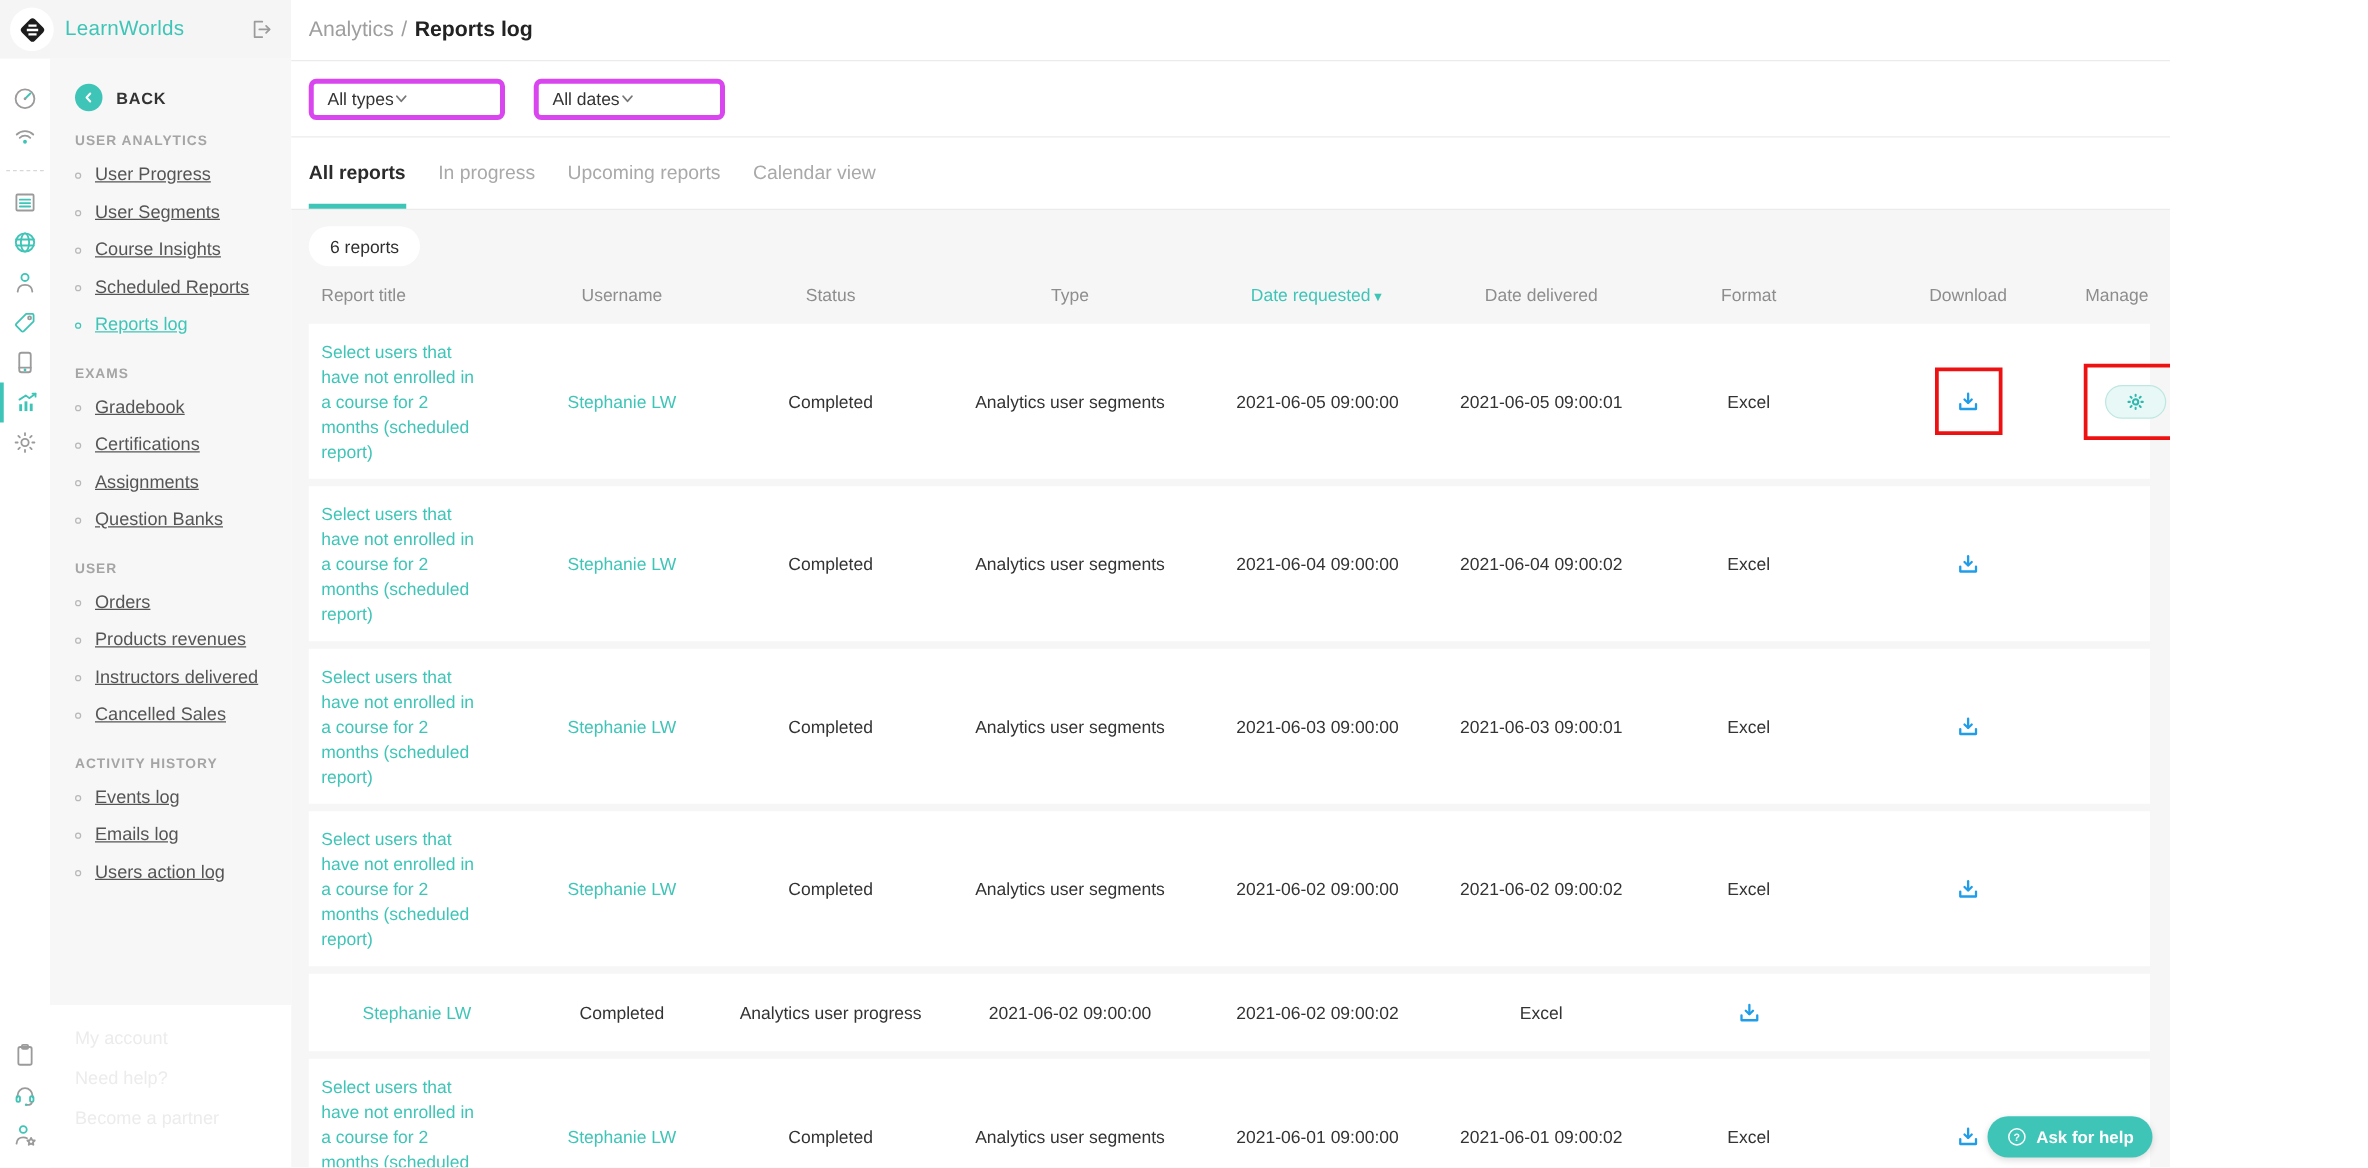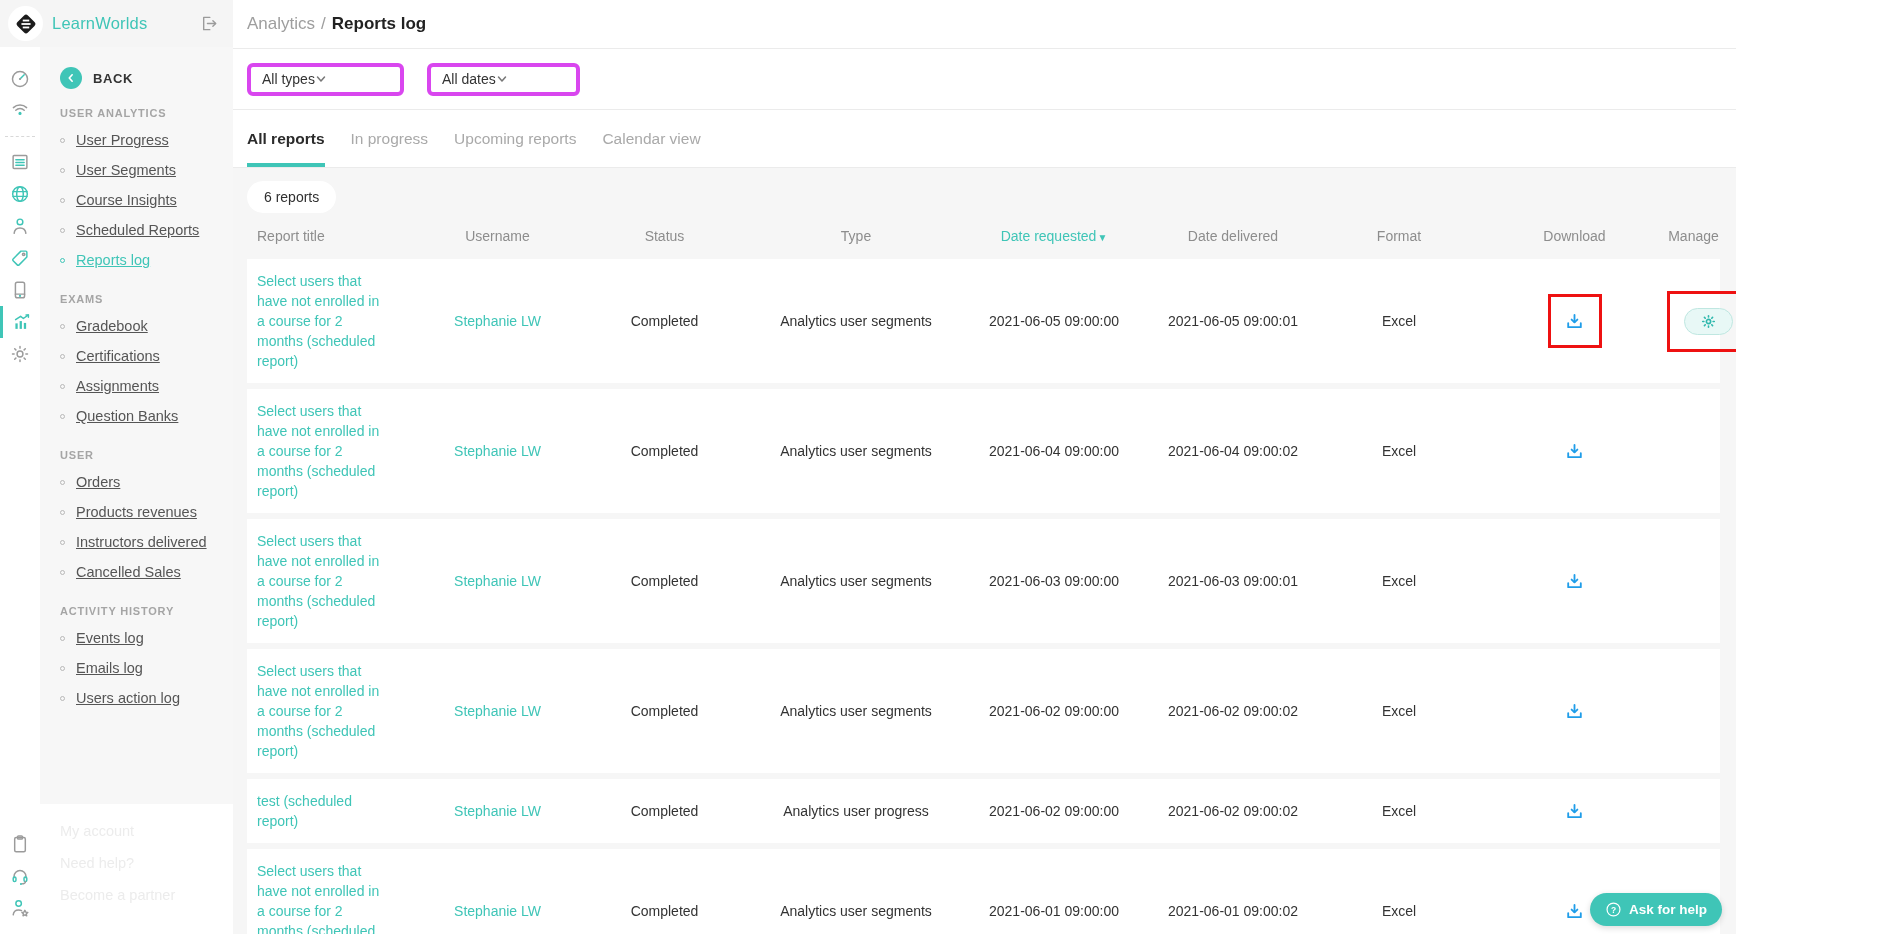--- a/index.html
+++ b/index.html
@@ -434,23 +434,20 @@
                   <path d="M12 4.5 v8.2"></path>
                   <path d="M8.7 9.8 12 13 15.3 9.8"></path>
                 </svg>
               </button>
             </span></div>
         <div class="cell"></div>
       </div>
 
       
       <div class="grid row">
-        <div class="cell title">
-            <a>test (scheduled report)</a>
-          </div>
         <div class="cell user"><a>Stephanie LW</a></div>
         <div class="cell">Completed</div>
         <div class="cell">Analytics user progress</div>
         <div class="cell">2021-06-02 09:00:00</div>
         <div class="cell">2021-06-02 09:00:02</div>
         <div class="cell">Excel</div>
         <div class="cell"><span class="dl-wrap">
               <button class="dl-btn">
                 <svg width="21" height="21" viewBox="0 0 24 24" fill="none" stroke="#1f9de9" stroke-width="2.1" stroke-linecap="round" stroke-linejoin="round">
                   <path d="M4.8 14 v4.5 h14.4 V14"></path>

